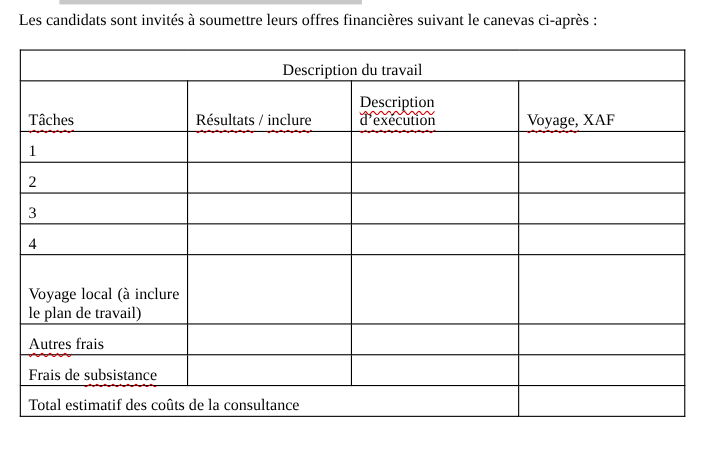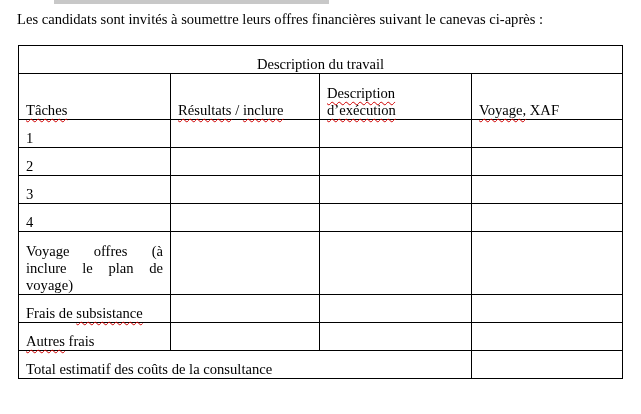--- a/index.html
+++ b/index.html
@@ -75,33 +75,33 @@
   </tr>
   <tr class="num">
     <td class="b">4</td>
     <td></td>
     <td></td>
     <td></td>
   </tr>
 
 
   <tr class="tall">
-    <td class="justify">Voyage offres (à inclure le plan de voyage)</td>
+    <td class="justify">Voyage local (à inclure le plan de travail)</td>
+    <td></td>
+    <td></td>
+    <td></td>
+  </tr>
+  <tr class="short">
+    <td style="white-space:nowrap"><span class="sq">Autres</span><span> frais</span></td>
     <td></td>
     <td></td>
     <td></td>
   </tr>
   <tr class="short">
     <td style="white-space:nowrap"><span>Frais de </span><span class="sq">subsistance</span></td>
-    <td></td>
-    <td></td>
-    <td></td>
-  </tr>
-  <tr class="short">
-    <td style="white-space:nowrap"><span class="sq">Autres</span><span> frais</span></td>
     <td></td>
     <td></td>
     <td></td>
   </tr>
 
   <tr class="total">
     <td colspan="3" class="b">Total estimatif des coûts de la consultance</td>
     <td></td>
   </tr>
 </tbody>

